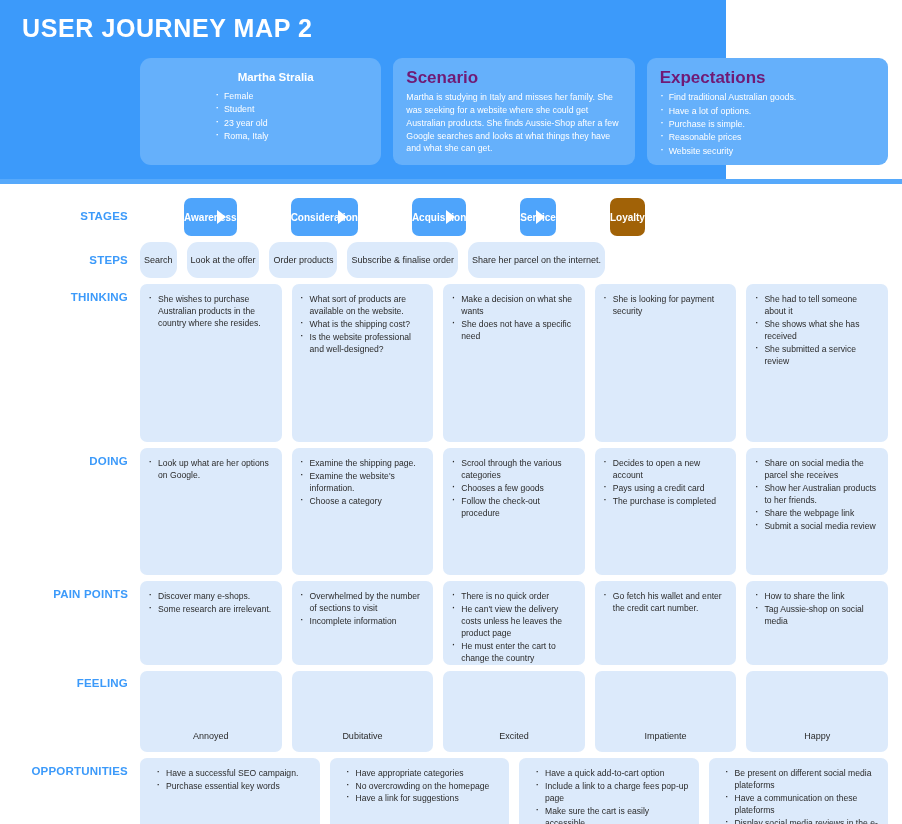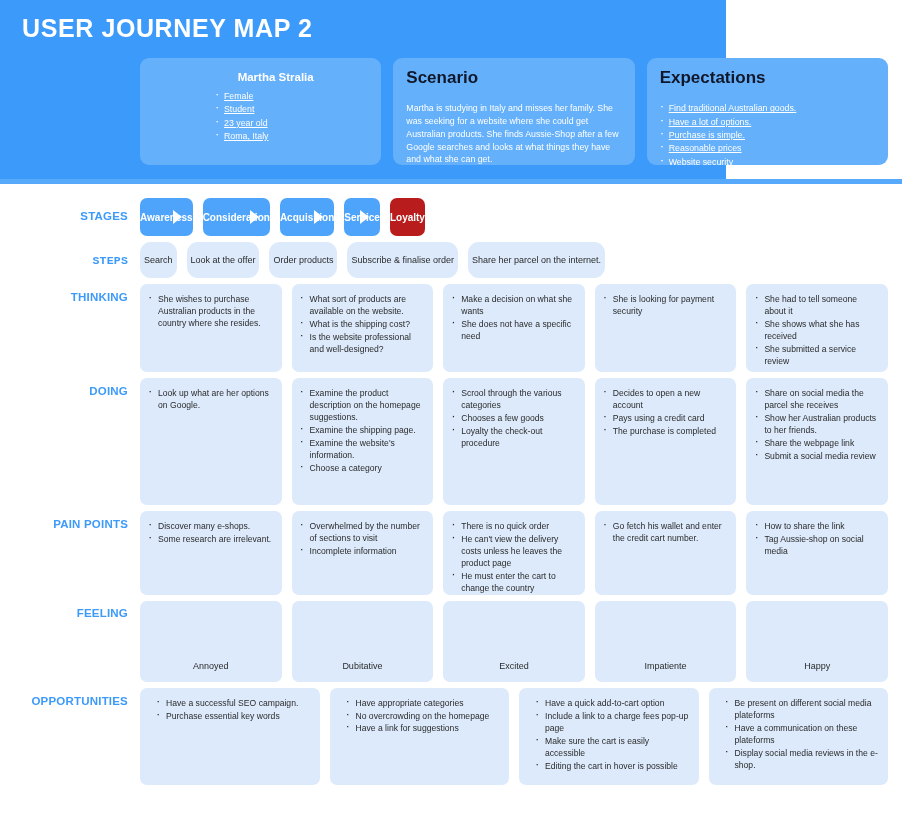--- a/index.html
+++ b/index.html
@@ -49,47 +49,47 @@
   }
   .hcard {
     background: #65b0fb;
     border-radius: 9px;
     padding: 10px 13px;
     flex: 1 1 0;
     overflow: hidden;
   }
   .hcard-persona {
     padding: 13px 13px 20px 13px;
+    border-radius: 11px;
   }
   .hcard-persona .hcard-title {
     text-align: center;
     font-size: 11.5px;
     font-weight: bold;
     color: #ffffff;
     margin-bottom: 7px;
     padding-left: 30px;
   }
   .hcard-title-big {
     font-size: 17px;
     font-weight: bold;
-    color: #0f172a;
-    margin-bottom: 14px;
+    color: #701a75;
+    margin-bottom: 3px;
     line-height: 1.2;
   }
   .hcard-body {
     font-size: 8.8px;
     color: #ffffff;
     line-height: 1.45;
   }
   .hlist {
     list-style: none;
     font-size: 8.8px;
     color: #ffffff;
     line-height: 1.52;
-    text-decoration: underline;
   }
   .hlist li { position: relative; padding-left: 9px; }
   .hlist li::before {
     content: "\00B7";
     position: absolute;
     left: 1px;
     top: -1px;
     font-weight: bold;
   }
   .hcard-persona .hlist { padding-left: 62px; }
@@ -135,57 +135,58 @@
     background: #4ea4fb;
     border-radius: 7px;
     height: 38px;
     display: flex;
     align-items: center;
     justify-content: flex-start;
     position: relative;
     font-size: 10px;
     font-weight: bold;
     color: #ffffff;
-  }
-  .stage-pill.last { background: #b91c1c; }
+    margin-left: 44px;
+  }
+  .stage-pill.last { background: #a16207; }
   .stage-arrow {
     position: absolute;
     right: 11px;
     top: 50%;
     transform: translateY(-50%);
     width: 0;
     height: 0;
     border-top: 7px solid transparent;
     border-bottom: 7px solid transparent;
     border-left: 9px solid #ffffff;
   }
 
   
-  .row-steps .row-label { padding-top: 12px; font-family: Liberation Mono, monospace; }
+  .row-steps .row-label { padding-top: 12px; }
   .step-box {
     background: #dceafb;
     border-radius: 11px;
     height: 36px;
     display: flex;
     align-items: center;
     justify-content: center;
     font-size: 9px;
     color: #2b2b2b;
     text-align: center;
     padding: 0 4px;
   }
 
   
   .row-thinking .row-label,
   .row-doing .row-label,
   .row-pain .row-label,
   .row-opportunities .row-label { padding-top: 7px; }
   .row-feeling .row-label { padding-top: 6px; }
 
-  .row-thinking .cell { height: 88px; }
+  .row-thinking .cell { height: 158px; }
   .row-doing .cell { height: 127px; }
   .row-pain .cell { height: 84px; }
   .row-feeling .cell { height: 81px; }
   .row-opportunities .cell { height: 97px; padding-left: 8px; }
 
   .cell-list {
     list-style: none;
     padding: 9px 8px 8px 9px;
     font-size: 8.6px;
     line-height: 1.42;
@@ -330,31 +331,30 @@
   <div class="row row-doing">
     <div class="row-label">DOING</div>
     <div class="row-cells">
       <div class="cell">
           <ul class="cell-list">
             <li>Look up what are her options on Google.</li>
           </ul>
         </div>
       <div class="cell">
           <ul class="cell-list">
-            <li>Examine the product description on the homepage suggestions.</li>
             <li>Examine the shipping page.</li>
             <li>Examine the website's information.</li>
             <li>Choose a category</li>
           </ul>
         </div>
       <div class="cell">
           <ul class="cell-list">
             <li>Scrool through the various categories</li>
             <li>Chooses a few goods</li>
-            <li>Loyalty the check-out procedure</li>
+            <li>Follow the check-out procedure</li>
           </ul>
         </div>
       <div class="cell">
           <ul class="cell-list">
             <li>Decides to open a new account</li>
             <li>Pays using a credit card</li>
             <li>The purchase is completed</li>
           </ul>
         </div>
       <div class="cell">

